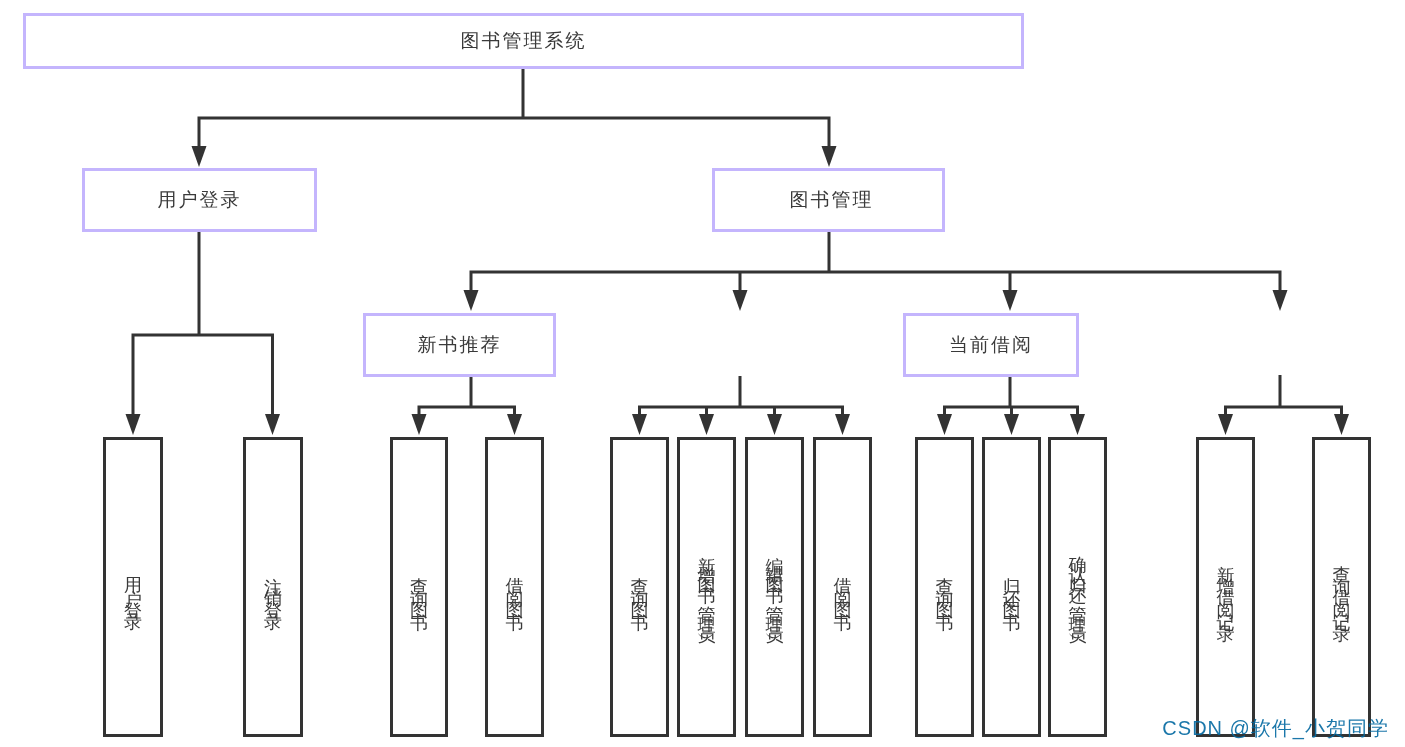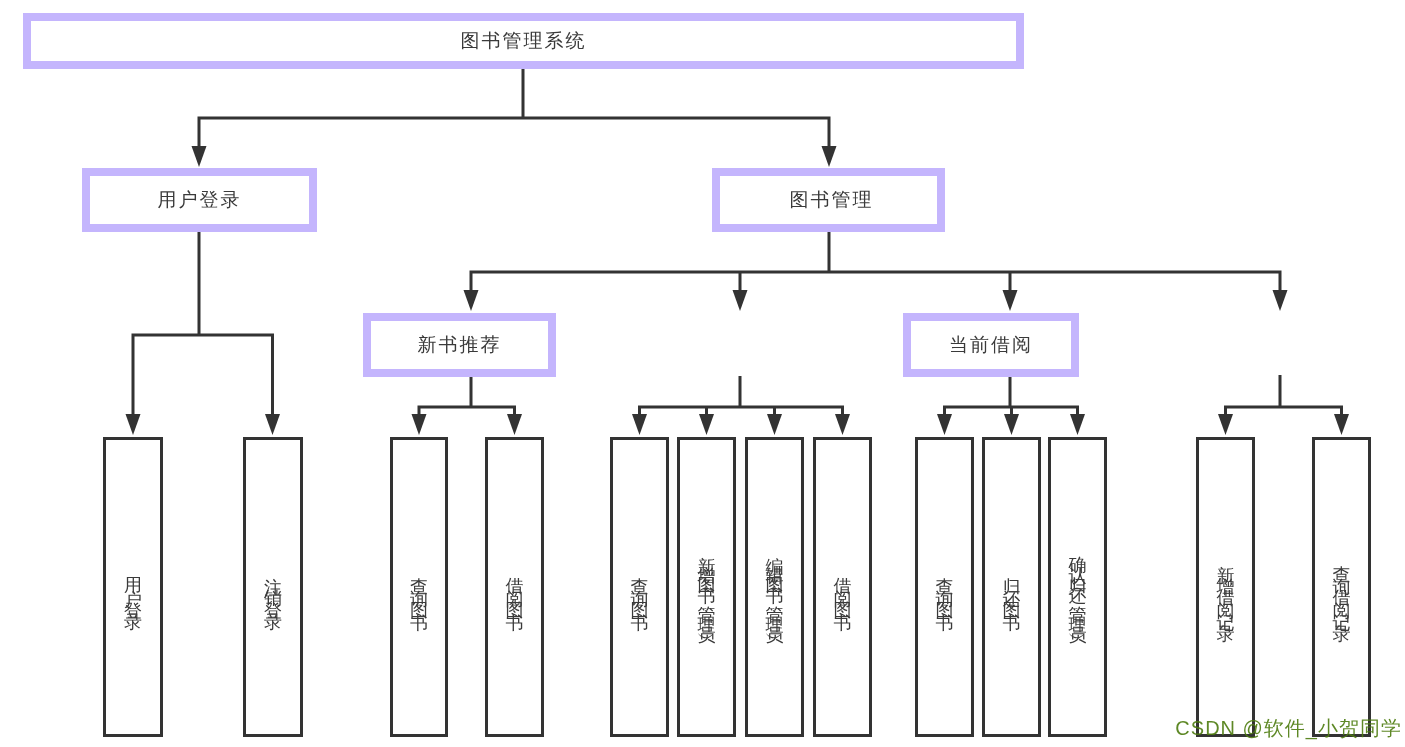--- a/index.html
+++ b/index.html
@@ -17,21 +17,21 @@
   }
   #connectors {
     position: absolute;
     left: 0;
     top: 0;
     z-index: 0;
   }
   .hnode {
     position: absolute;
     box-sizing: border-box;
-    border: 8px solid #c4b5fd;
+    border: 3px solid #c4b5fd;
     background: #ffffff;
     display: flex;
     align-items: center;
     justify-content: center;
     font-size: 19px;
     letter-spacing: 2px;
     color: #3a3a3a;
     z-index: 1;
   }
   .vnode {
@@ -48,24 +48,24 @@
     letter-spacing: 12px;
     color: #3a3a3a;
     z-index: 1;
     overflow: hidden;
   }
   .vnode.tight {
     letter-spacing: 10px;
   }
   #watermark {
     position: absolute;
-    right: 3px;
+    right: 16px;
     top: 715px;
     font-size: 20px;
-    color: #4d7c0f;
+    color: #0369a1;
     letter-spacing: 1px;
     opacity: 0.9;
     z-index: 2;
     white-space: nowrap;
     margin-left: 16px;
   }
 </style>
 </head>
 <body>
 

